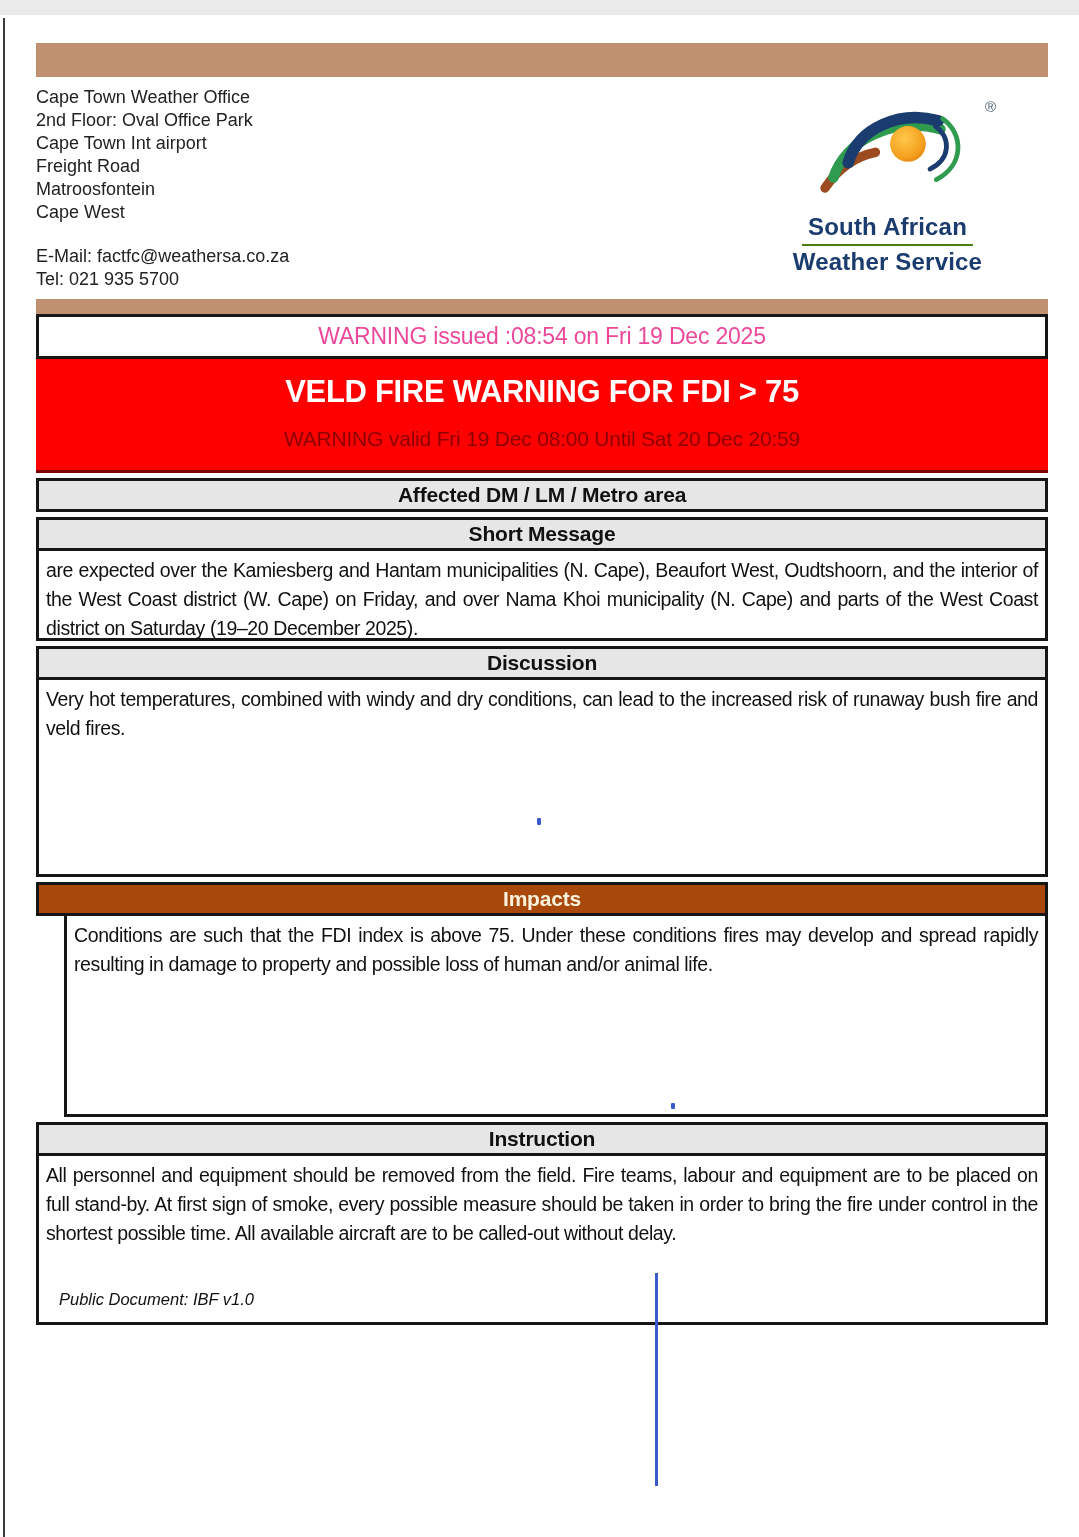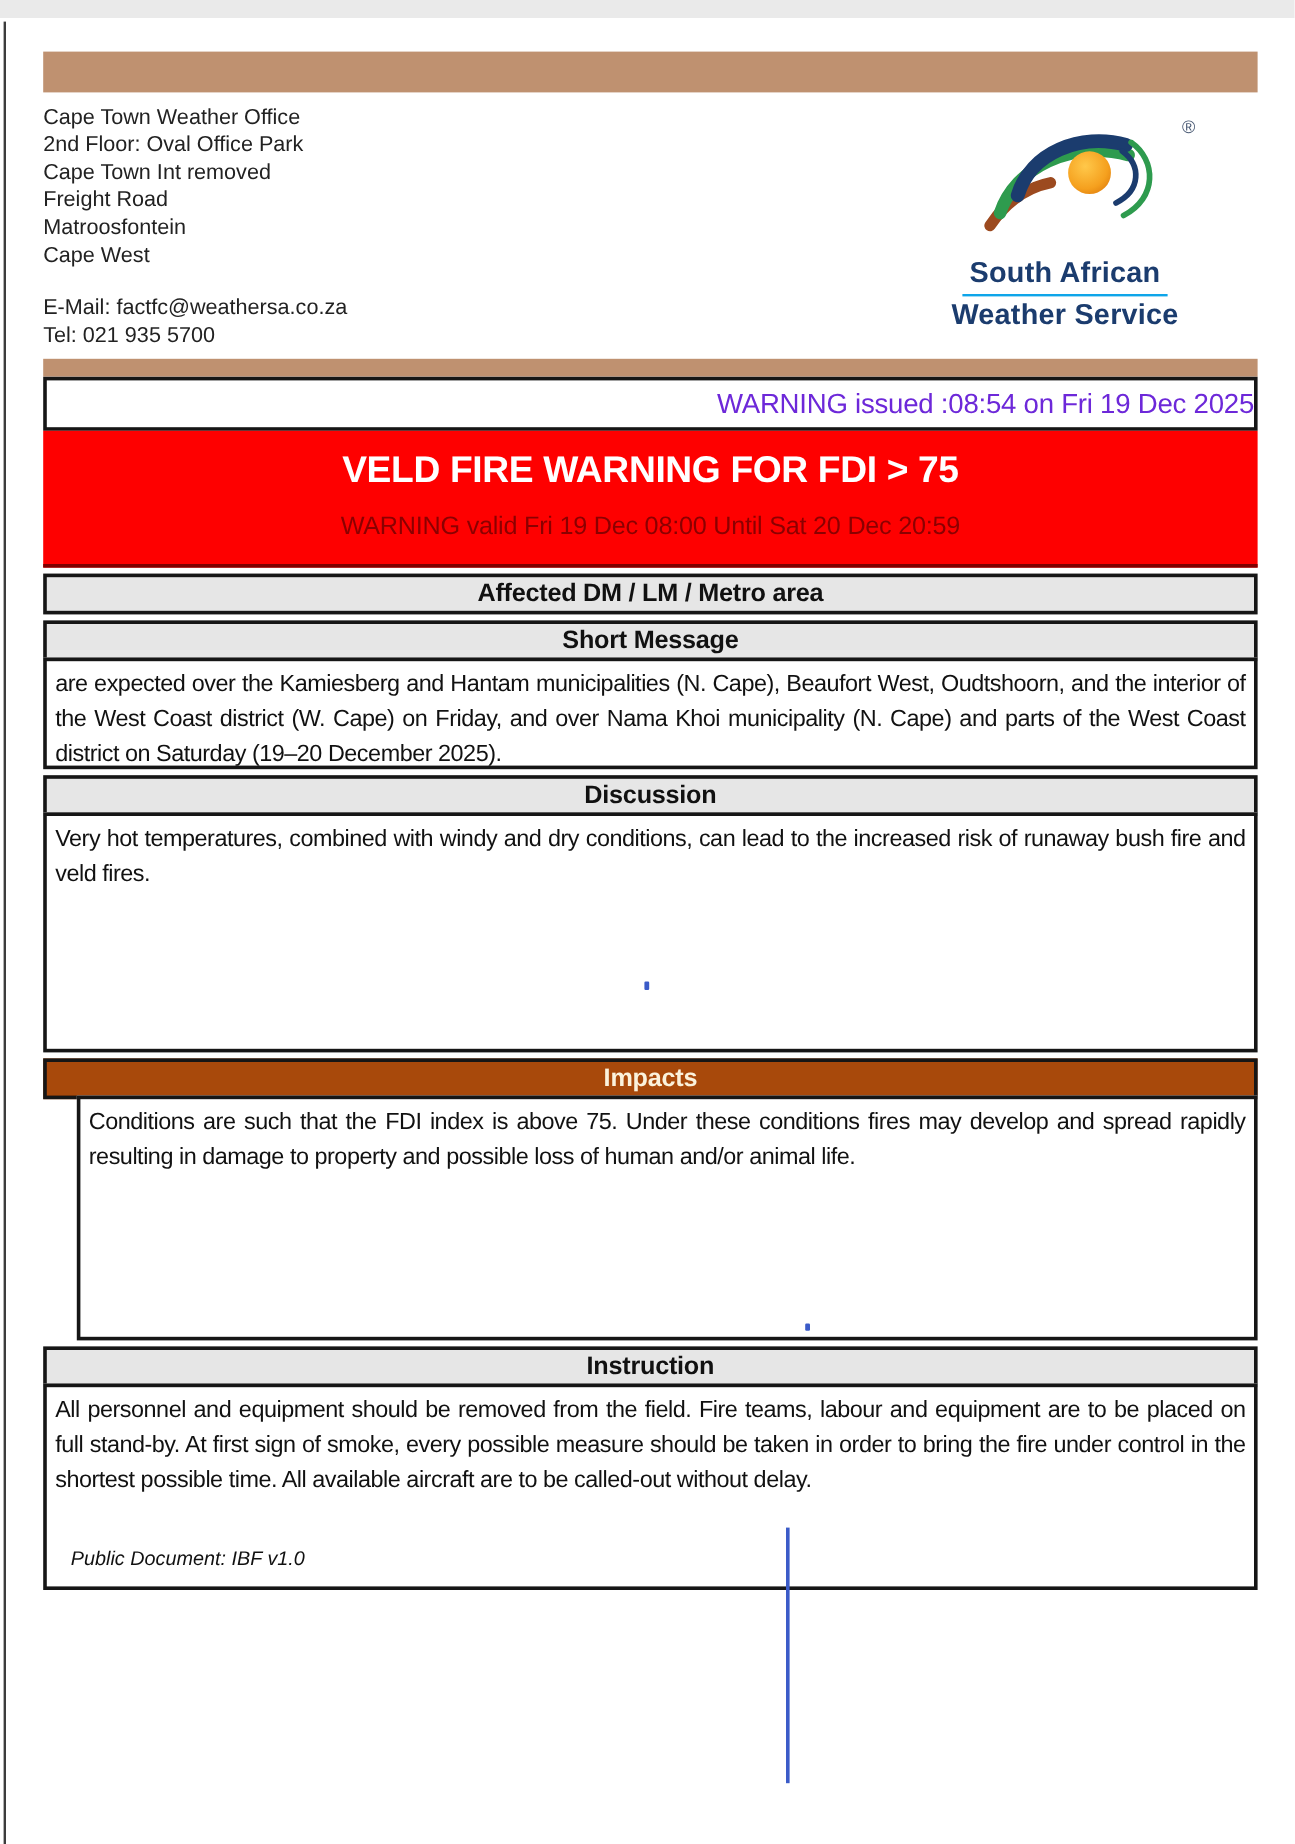--- a/index.html
+++ b/index.html
@@ -45,35 +45,35 @@
     text-align: center;
   }
   .logo-reg {
     position: absolute; right: 14px; top: -6px;
     font-size: 15px; color: #4a5a74;
   }
   .logo-name1 {
     font-size: 24px; font-weight: bold; color: #1b3c6e;
     letter-spacing: 0.2px;
     display: inline-block;
-    border-bottom: 2px solid #0ea5e9;
+    border-bottom: 2px solid #4d7c0f;
     padding: 0 6px 3px 6px;
   }
   .logo-name2 {
     font-size: 24px; font-weight: bold; color: #1b3c6e;
     letter-spacing: 0.2px; margin-top: 2px;
   }
 
   .issued-box {
     margin-top: 0;
     border: 3px solid #161616;
     background: #ffffff;
     height: 45px;
-    display: flex; align-items: center; justify-content: flex-end;
-    font-size: 23px; color: #6d28d9;
+    display: flex; align-items: center; justify-content: center;
+    font-size: 23px; color: #ec4899;
     letter-spacing: -0.2px;
   }
   .red-box {
     background: #fe0000;
     border-bottom: 3px solid #7f0000;
     padding: 15px 0 19px 0;
     text-align: center;
   }
   .red-title {
     color: #ffffff; font-weight: bold; font-size: 31px;
@@ -147,21 +147,21 @@
 
   <div class="doc">
 
     <div class="tan-bar1"></div>
 
     <div class="header-row">
       <div>
         <div class="address-block">
           <div>Cape Town Weather Office</div>
           <div>2nd Floor: Oval Office Park</div>
-          <div>Cape Town Int removed</div>
+          <div>Cape Town Int airport</div>
           <div>Freight Road</div>
           <div>Matroosfontein</div>
           <div>Cape West</div>
         </div>
         <div class="contact-block">
           <div>E-Mail: factfc@weathersa.co.za</div>
           <div>Tel: 021 935 5700</div>
         </div>
       </div>
 

